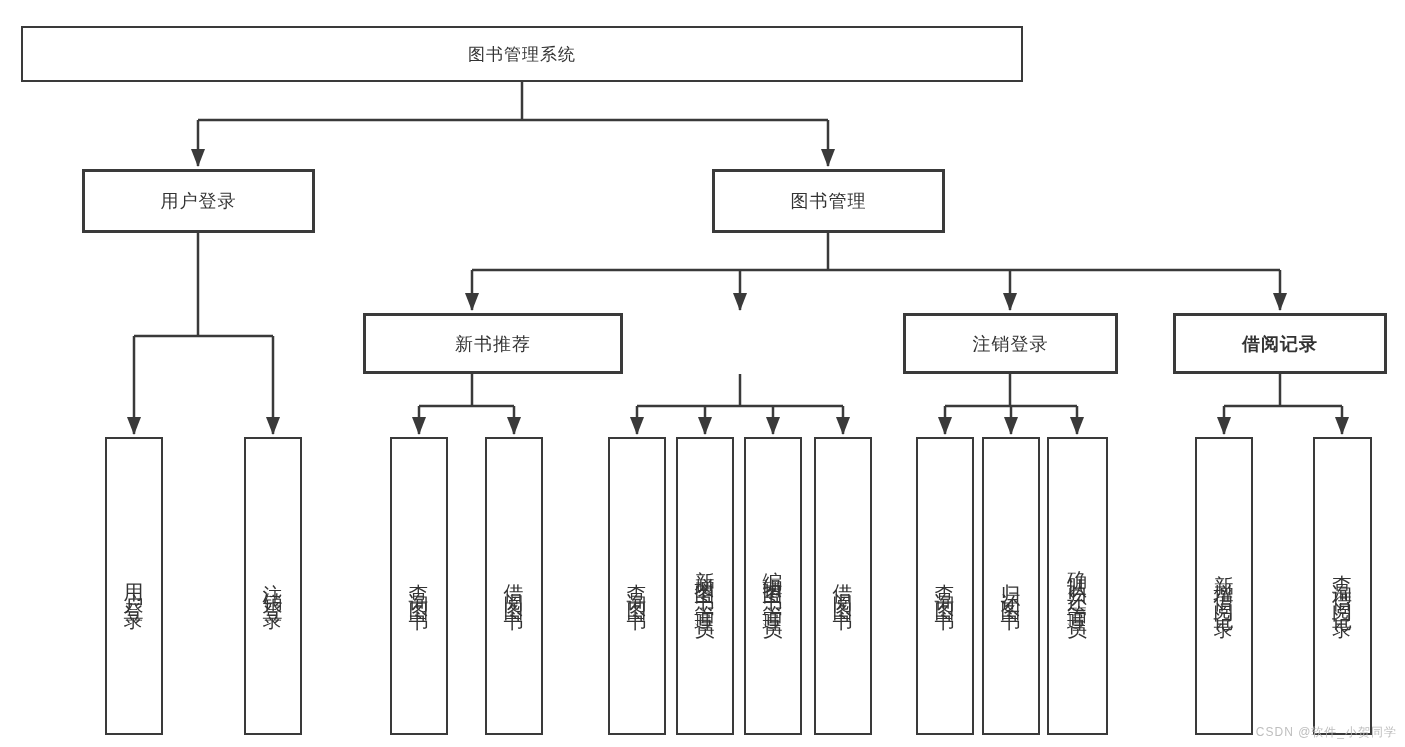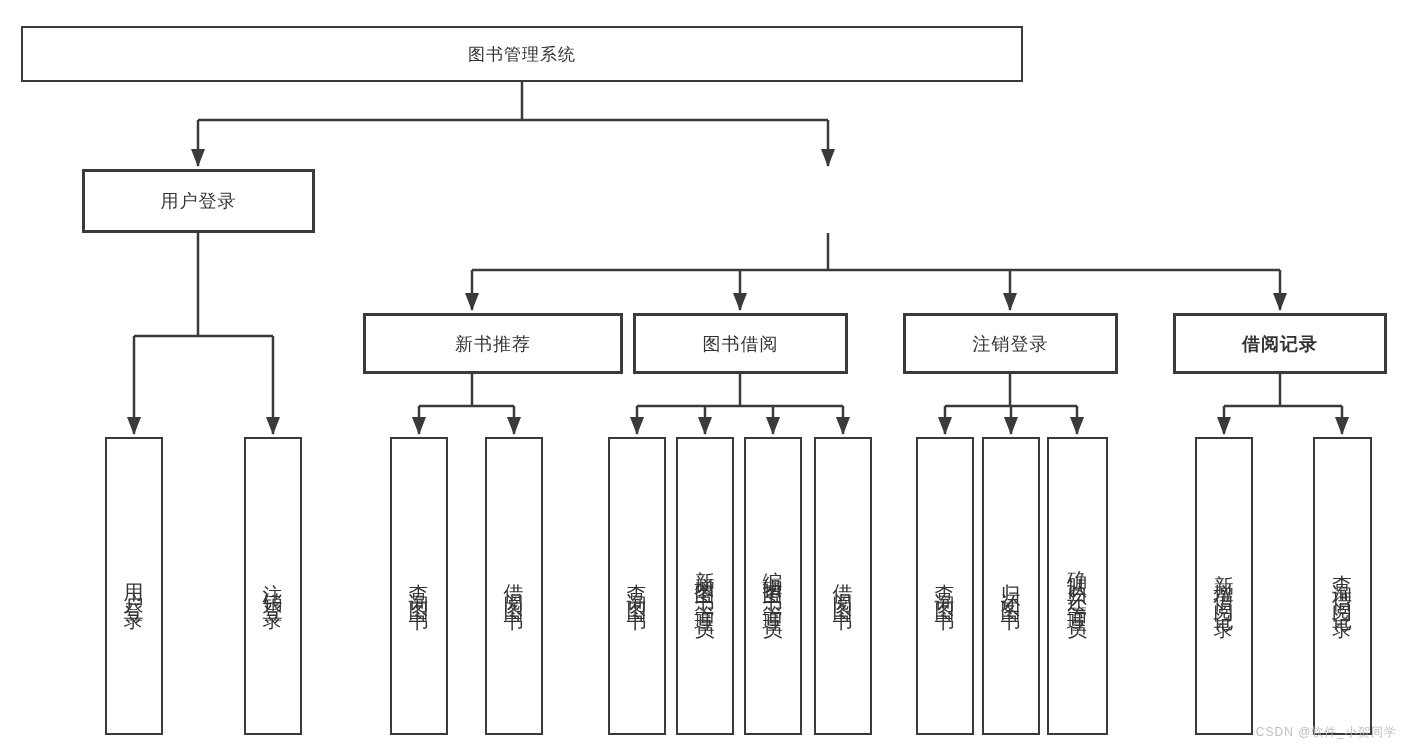--- a/index.html
+++ b/index.html
@@ -131,27 +131,27 @@
     </g>
   </svg>
 
   <div class="node root" style="left:21px; top:26px; width:1002px; height:56px;">
     <span class="hlabel">图书管理系统</span>
   </div>
 
   <div class="node" style="left:82px; top:169px; width:233px; height:64px;">
     <span class="hlabel">用户登录</span>
   </div>
+  <div class="node" style="left:712px; top:169px; width:233px; height:64px;">
+    <span class="hlabel">图书管理</span>
+  </div>
 
   <div class="node" style="left:363px; top:313px; width:260px; height:61px;">
     <span class="hlabel">新书推荐</span>
   </div>
-  <div class="node" style="left:633px; top:313px; width:215px; height:61px;">
-    <span class="hlabel">图书借阅</span>
-  </div>
   <div class="node" style="left:903px; top:313px; width:215px; height:61px;">
     <span class="hlabel">注销登录</span>
   </div>
   <div class="node" style="left:1173px; top:313px; width:214px; height:61px;font-weight:bold;">
     <span class="hlabel">借阅记录</span>
   </div>
 
   <div class="node leaf" style="left:105px; top:437px; width:58px; height:298px;">
     <span class="vlabel">用户登录</span>
   </div>

